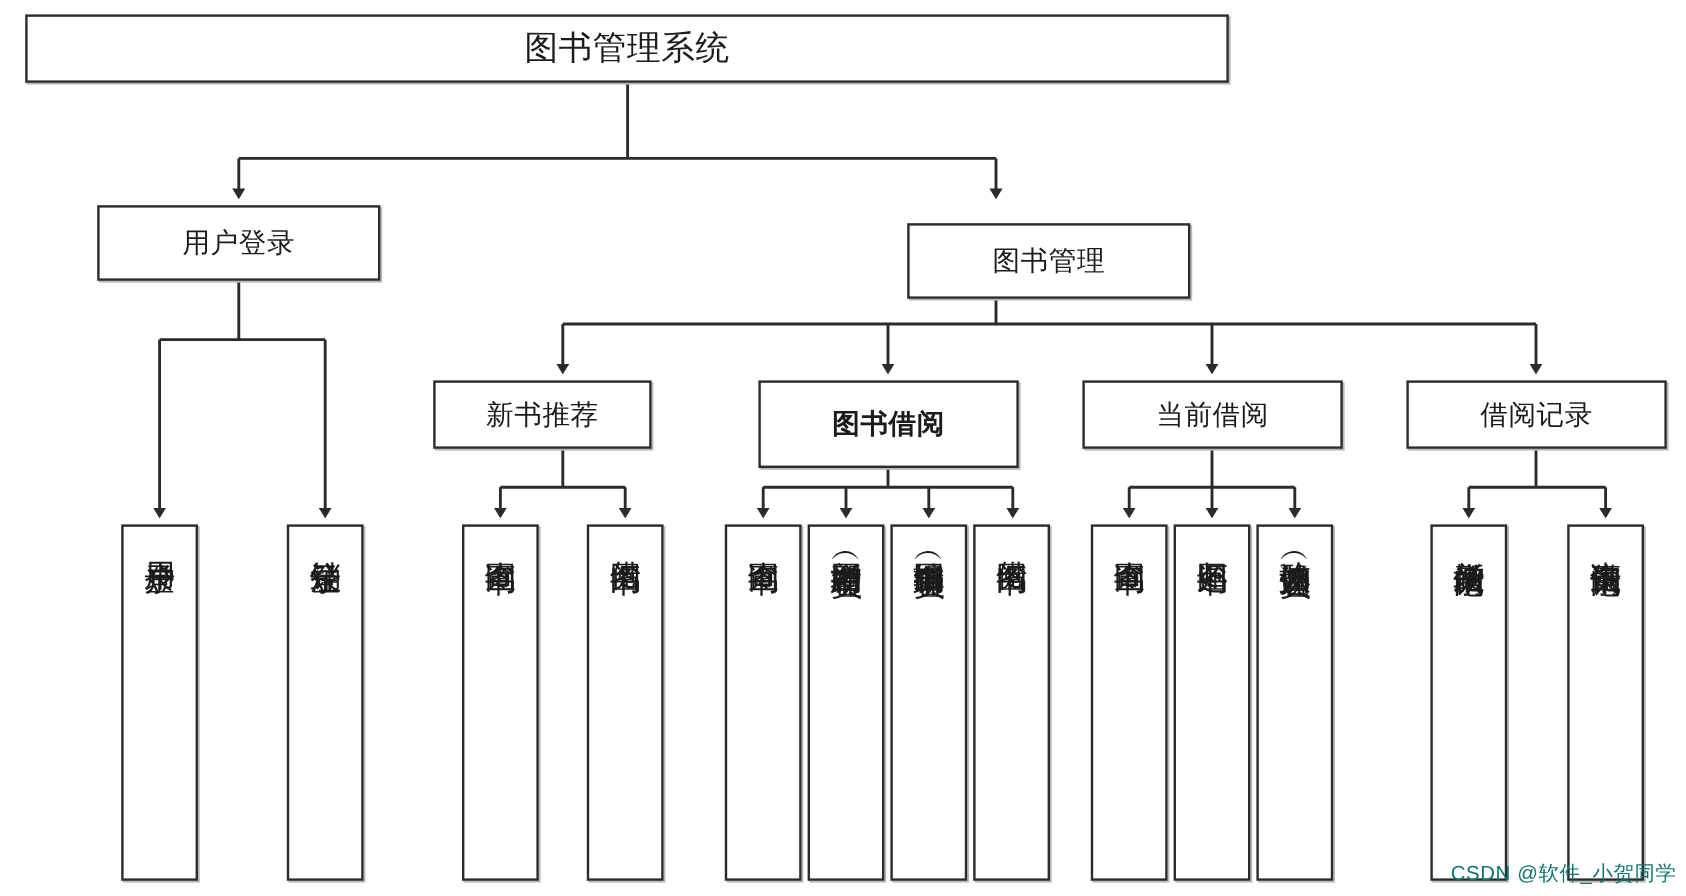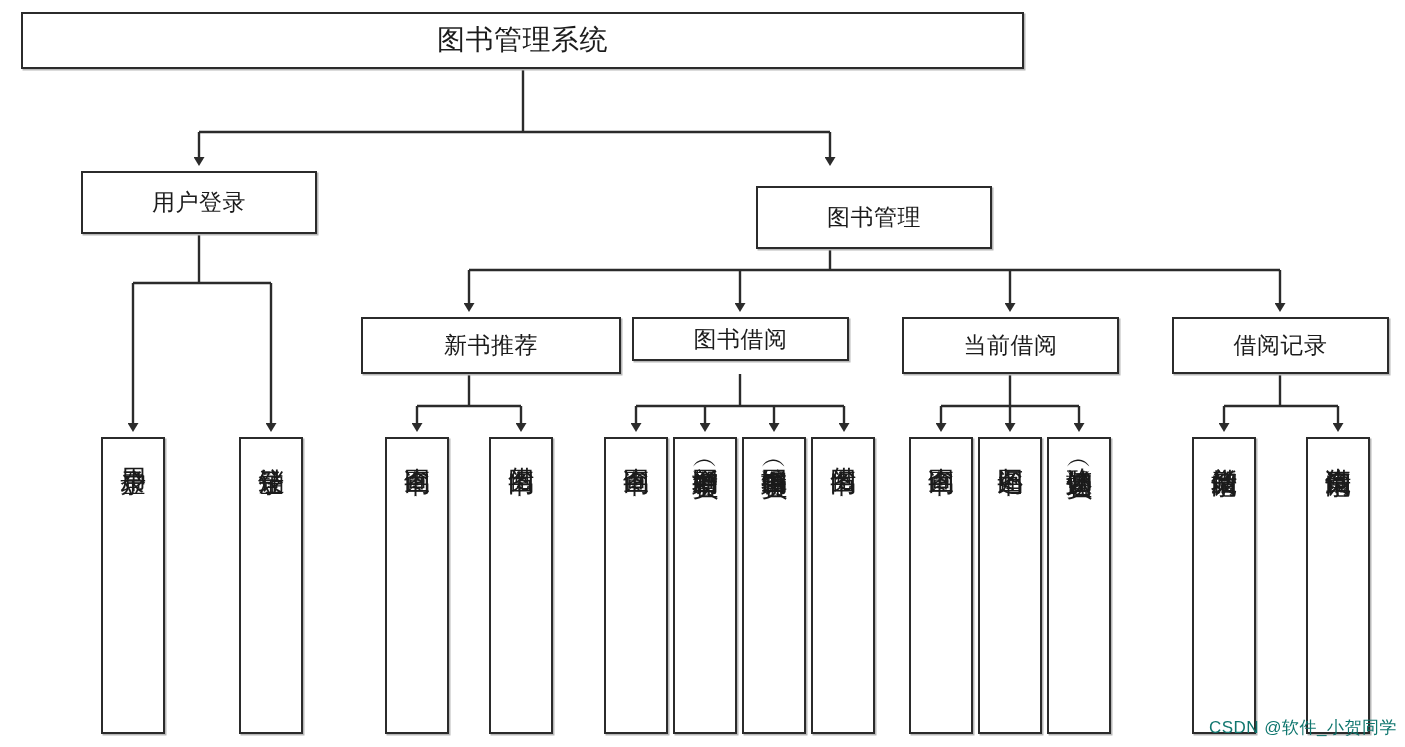--- a/index.html
+++ b/index.html
@@ -133,24 +133,24 @@
     <span class="label">图书管理系统</span>
   </div>
 
   <div class="node horiz" style="left:81px; top:171px; width:236px; height:63px;">
     <span class="label">用户登录</span>
   </div>
   <div class="node horiz" style="left:712px; top:186px; width:236px; height:63px;margin-left:44px;">
     <span class="label">图书管理</span>
   </div>
 
-  <div class="node horiz" style="left:361px; top:317px; width:260px; height:57px;">
+  <div class="node horiz" style="left:361px; top:317px; width:182px; height:57px;">
     <span class="label">新书推荐</span>
   </div>
-  <div class="node horiz" style="left:632px; top:317px; width:217px; height:44px;">
+  <div class="node horiz" style="left:632px; top:317px; width:217px; height:73px;font-weight:bold;">
     <span class="label">图书借阅</span>
   </div>
   <div class="node horiz" style="left:1172px; top:317px; width:217px; height:57px;">
     <span class="label">借阅记录</span>
   </div>
   <div class="node horiz" style="left:902px; top:317px; width:217px; height:57px;">
     <span class="label">当前借阅</span>
   </div>
 
   <div class="node leaf" style="left:101px; top:437px; width:64px; height:297px;">

